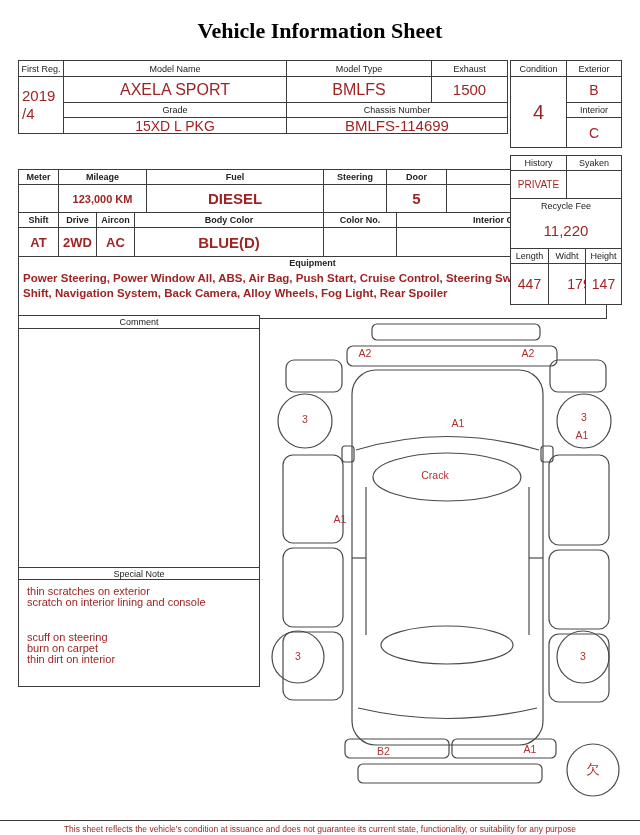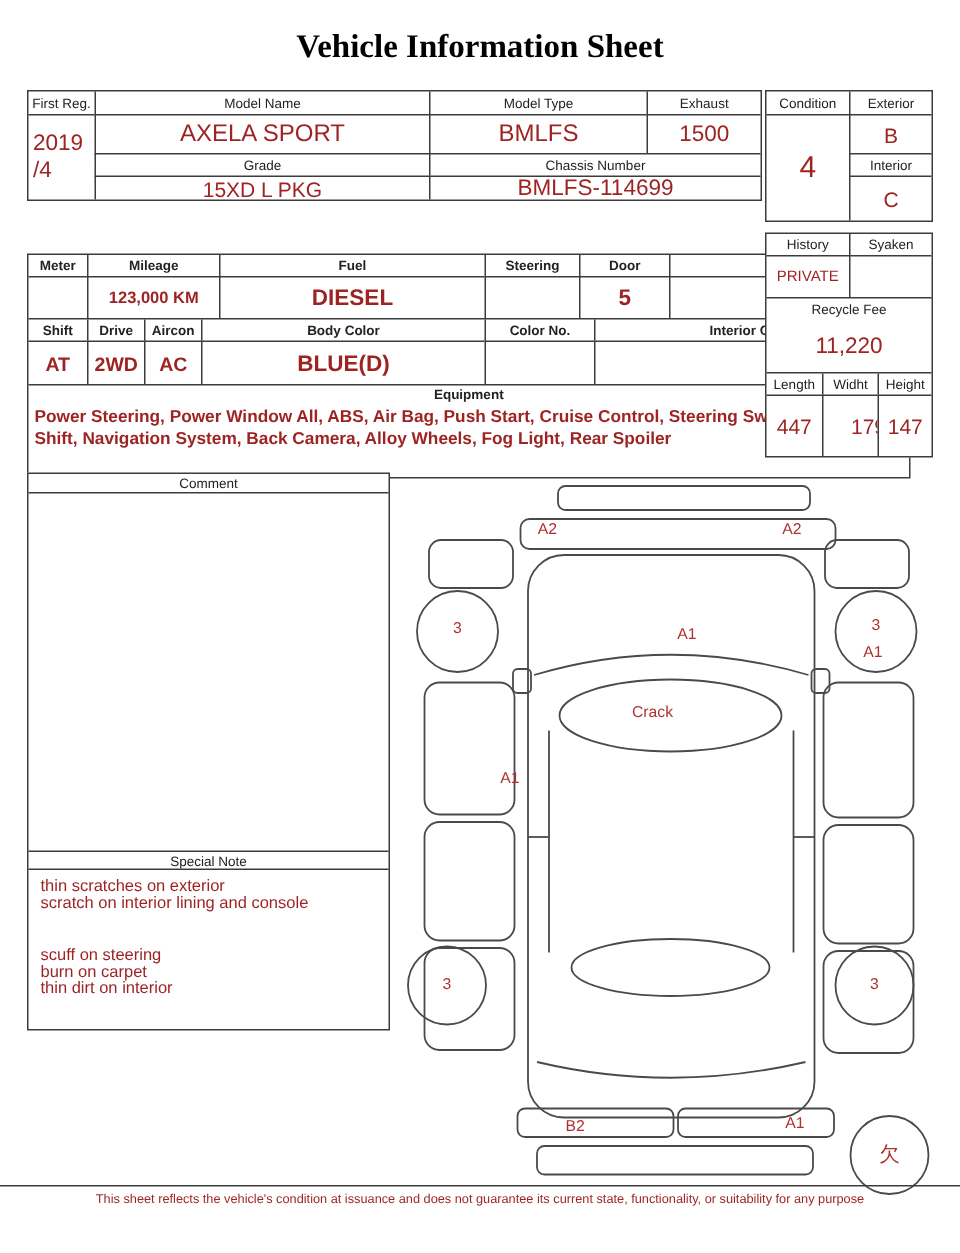--- a/index.html
+++ b/index.html
@@ -20,21 +20,21 @@
   .val { color:#9e2424; }
   .bl { border-left:1px solid #3c3c3c; }
   .bt { border-top:1px solid #3c3c3c; }
   .col { display:flex; flex-direction:column; }
   .equip-text { flex:1; color:#9e2424; font-size:11.5px; line-height:1.28; padding:2px 4px; text-align:left; }
   .note-line { min-height:11.4px; line-height:11.4px; font-size:11px; color:#9e2424; }
   .notes { flex:1; padding:6px 8px; text-align:left; }
   .anno { position:absolute; transform:translate(-50%,-50%); color:#b03030; font-size:10.5px; white-space:nowrap; }
   .anno.big { font-size:14px; }
   .footer {
-    position:absolute; left:0; top:790px; width:640px; border-top:1px solid #3c3c3c;
+    position:absolute; left:0; top:820px; width:640px; border-top:1px solid #3c3c3c;
     color:#9e2424; font-size:8.5px; text-align:center; padding-top:3px;
   }
   svg { position:absolute; left:0; top:0; }
   .shape { fill:none; stroke:#4a4a4a; stroke-width:1.2; }
 </style>
 </head>
 <body>
 
 <div class="page">
 

